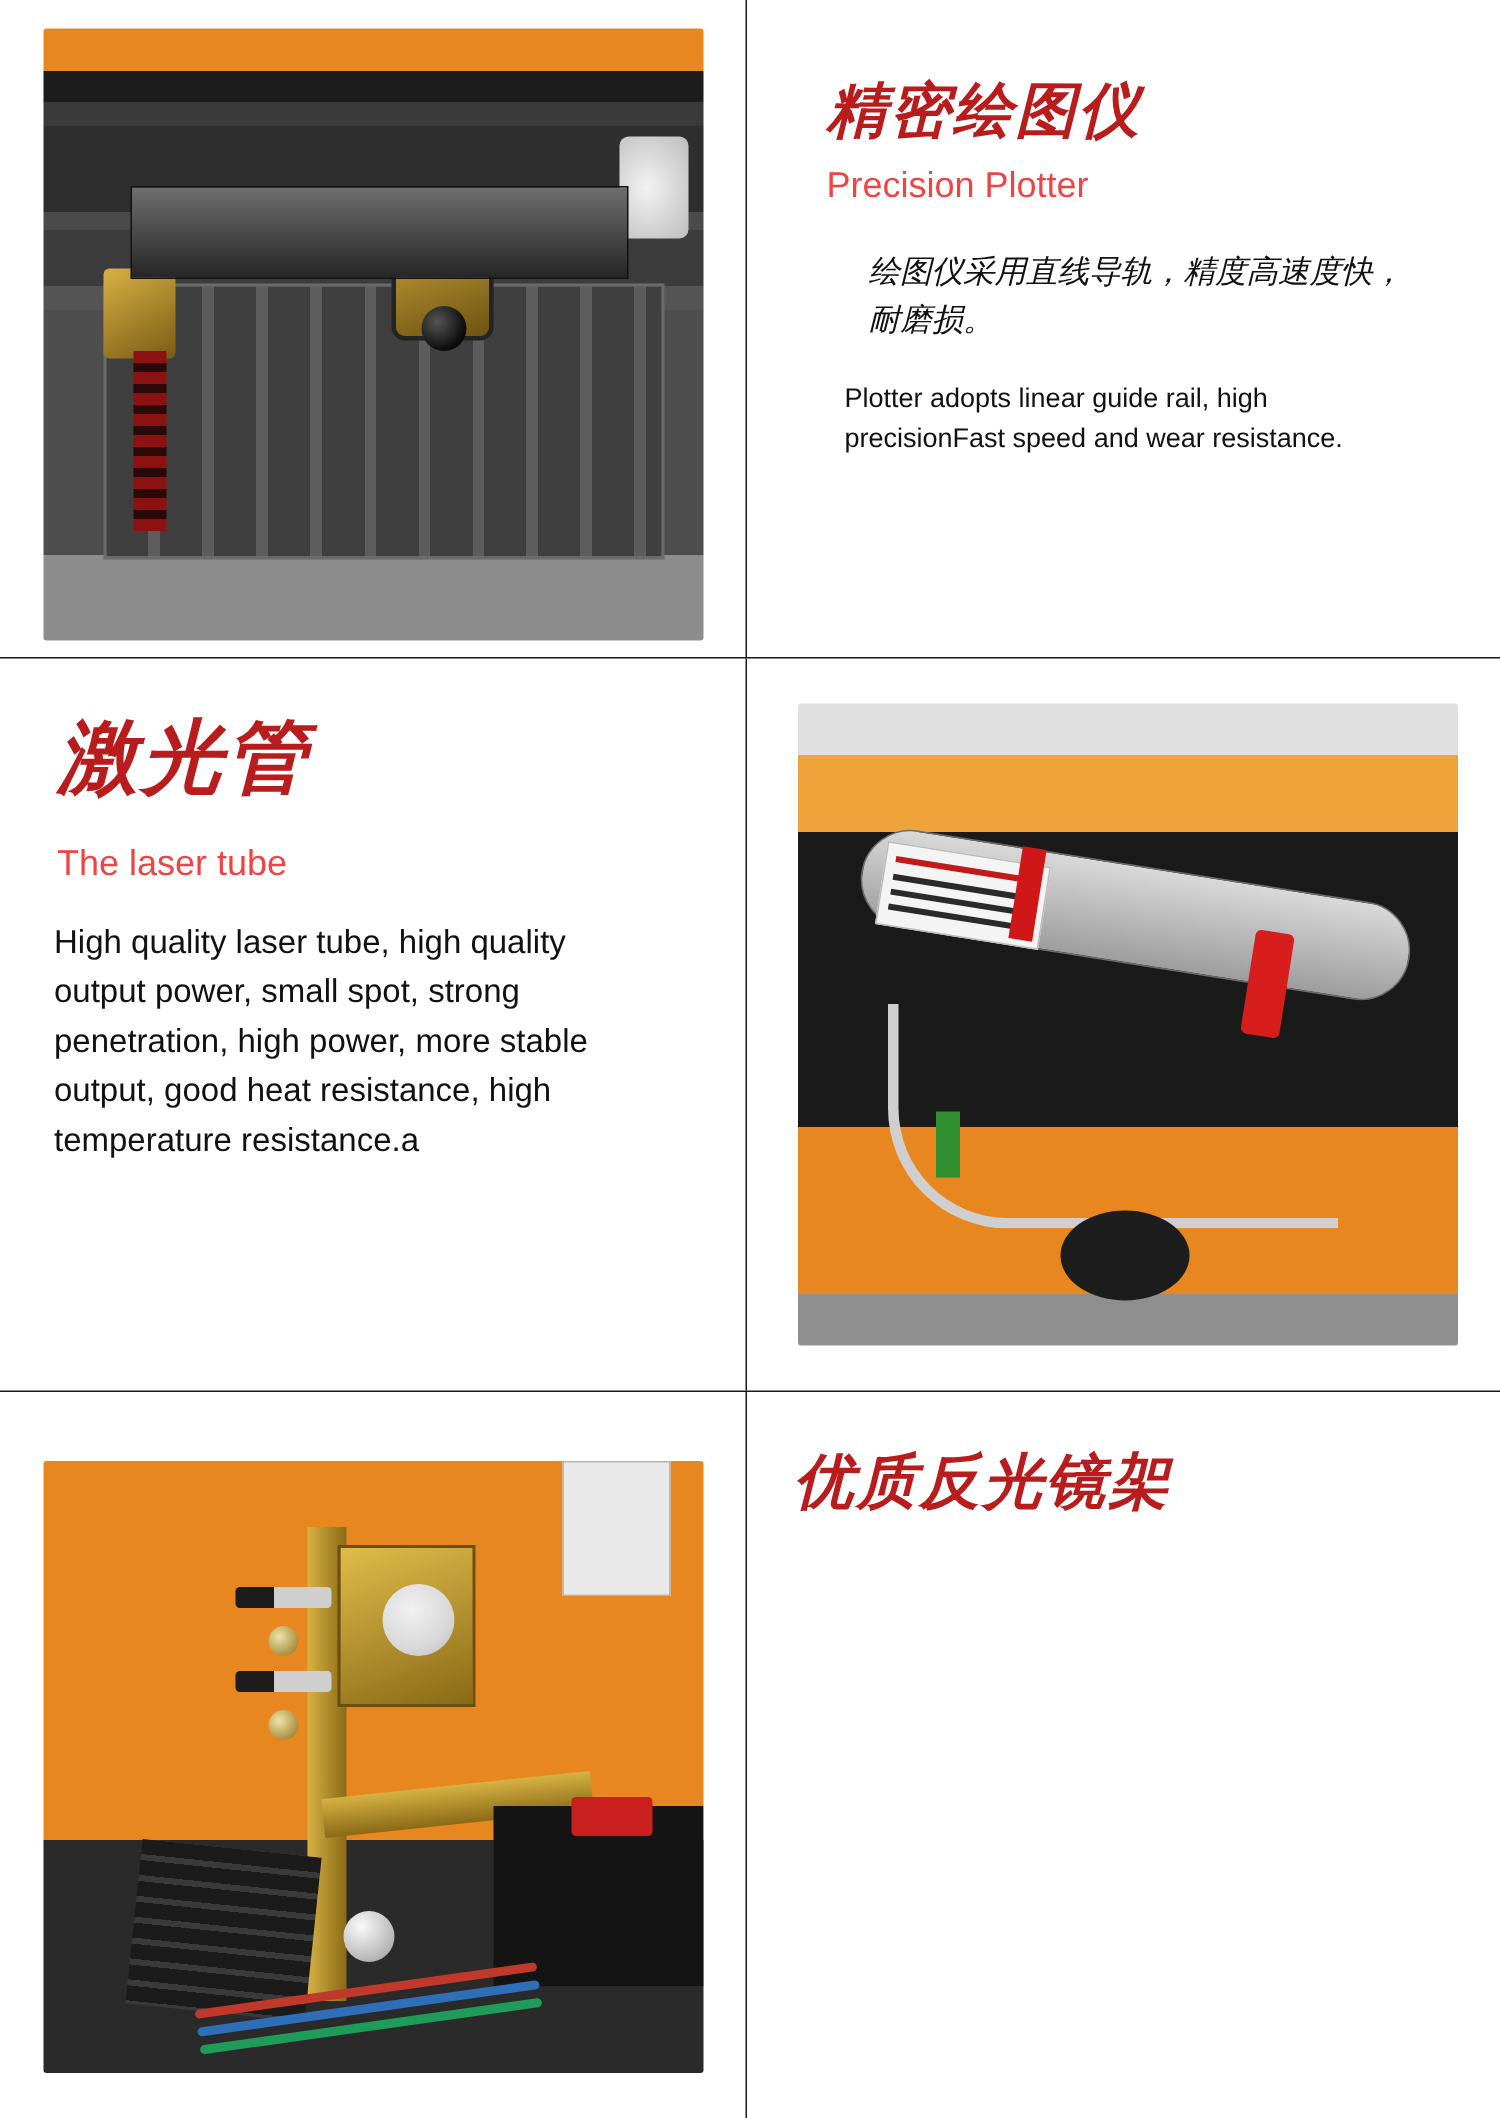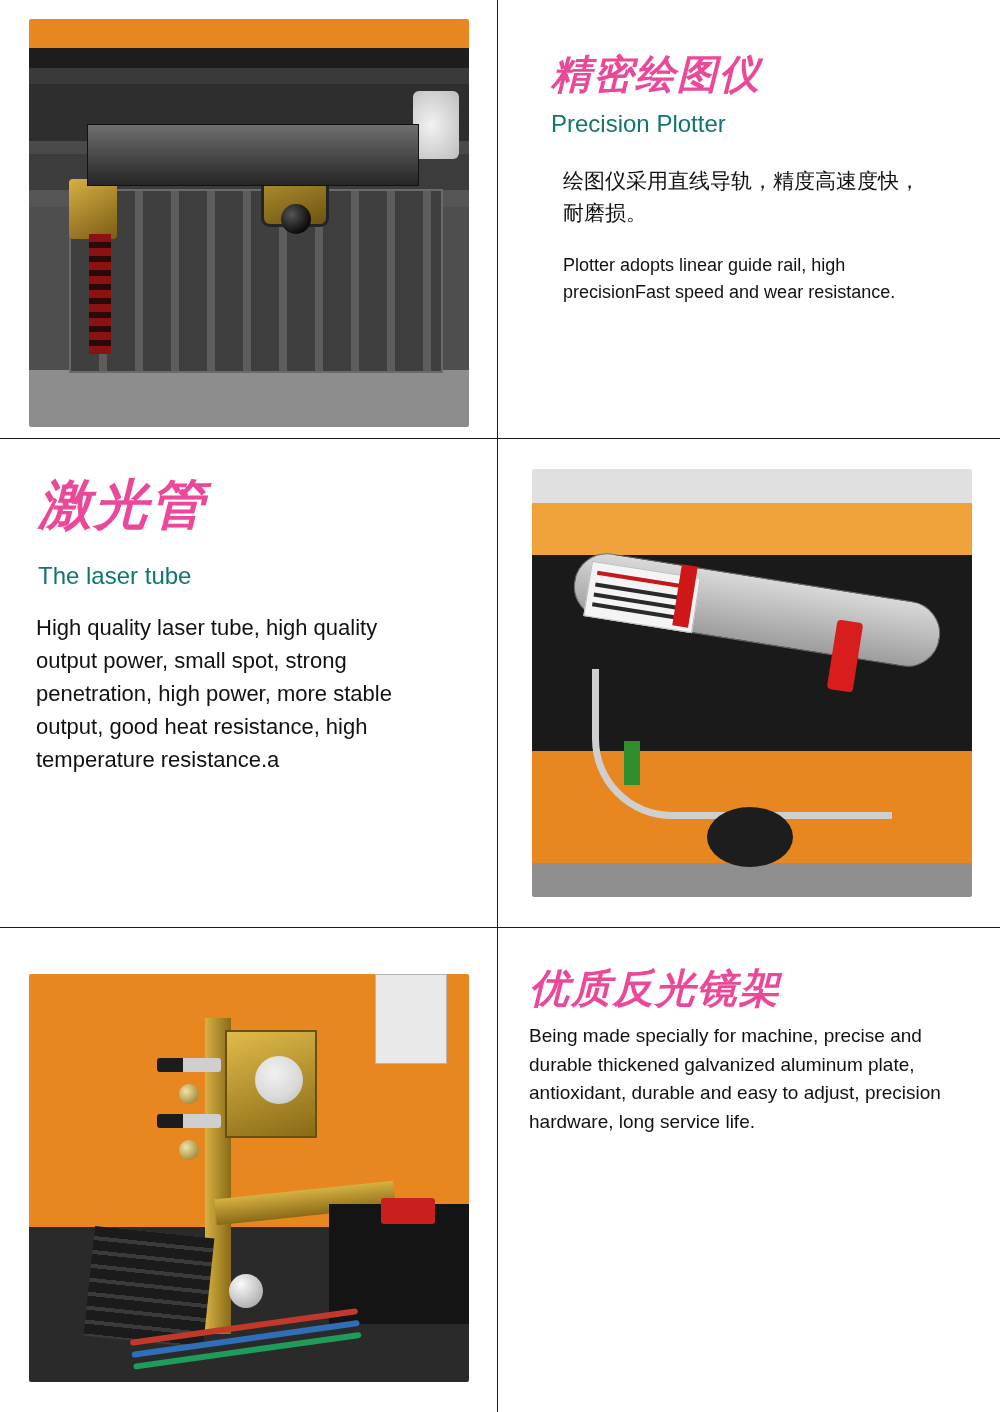--- a/index.html
+++ b/index.html
@@ -51,29 +51,29 @@
   }
   .col-text {
     position: relative;
     display: flex;
     flex-direction: column;
     justify-content: flex-start;
   }
 
   
   .cn-title {
-    color: #ec4899;
+    color: #b91c1c;
     font-family: "DejaVu Sans", sans-serif;
     font-weight: bold;
     font-style: italic;
     letter-spacing: 2px;
     line-height: 1.1;
   }
   .en-title {
-    color: #0f766e;
+    color: #ef4444;
     font-size: 24px;
     font-weight: normal;
     line-height: 1.2;
   }
   .cn-body {
     color: #111111;
     font-family: "DejaVu Sans", sans-serif;
     line-height: 1.55;
   }
   .en-body {
@@ -271,21 +271,21 @@
         <div class="p1-lens"></div>
         <div class="p1-redclip"></div>
         <div class="p1-leftblock"></div>
         <div class="p1-strip"></div>
       </div>
     </div>
 
     <div class="col-text" style="width:503px;height:438px;padding:52px 30px 0 48px;">
       <div class="cn-title" style="font-size:40px;margin:0 0 14px 6px;">精密绘图仪</div>
       <div class="en-title" style="margin:0 0 26px 6px;">Precision Plotter</div>
-      <div class="cn-body" style="font-size:21px;margin:0 0 22px 18px;max-width:360px;">绘图仪采用直线导轨，精度高速度快，耐磨损。</div>
+      <div class="cn-body" style="font-size:21px;margin:0 0 22px 34px;max-width:360px;font-style:italic;">绘图仪采用直线导轨，精度高速度快，耐磨损。</div>
       <div class="en-body" style="font-size:18px;margin-left:18px;max-width:360px;">Plotter adopts linear guide rail, high precisionFast speed and wear resistance.</div>
     </div>
   </div>
 
   <div class="divider"></div>
 
   <div class="section sec-2">
     <div class="vsep" style="left:497px;"></div>
 
     <div class="col-text" style="width:497px;height:488px;padding:36px 26px 0 34px;">
@@ -326,17 +326,16 @@
         <div class="p3-ball"></div>
         <div class="p3-blackbox"></div>
         <div class="p3-redbox"></div>
         <div class="p3-chain"></div>
         <div class="p3-wire"></div>
       </div>
     </div>
 
     <div class="col-text" style="width:503px;height:486px;padding:38px 22px 0 30px;">
       <div class="cn-title" style="font-size:40px;margin:0 0 12px 2px;">优质反光镜架</div>
-      <div class="en-body" style="font-size:19px;margin-left:2px;max-width:440px;">Being made specially for machine, precise and durable thickened galvanized aluminum plate, antioxidant, durable and easy to adjust, precision hardware, long service life.</div>
     </div>
   </div>
 
 </div>
 
 </body></html>

